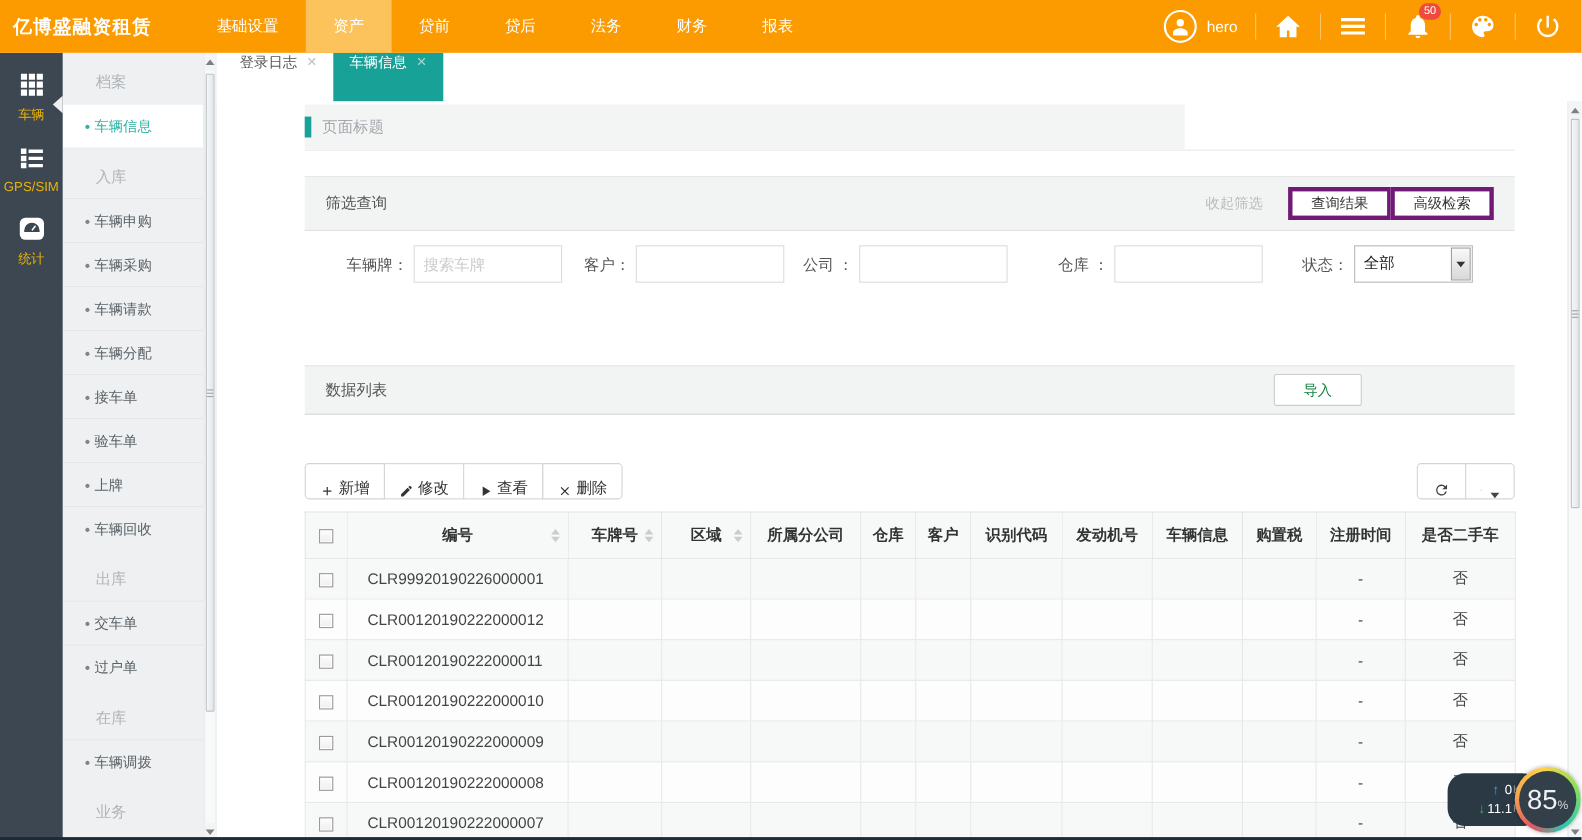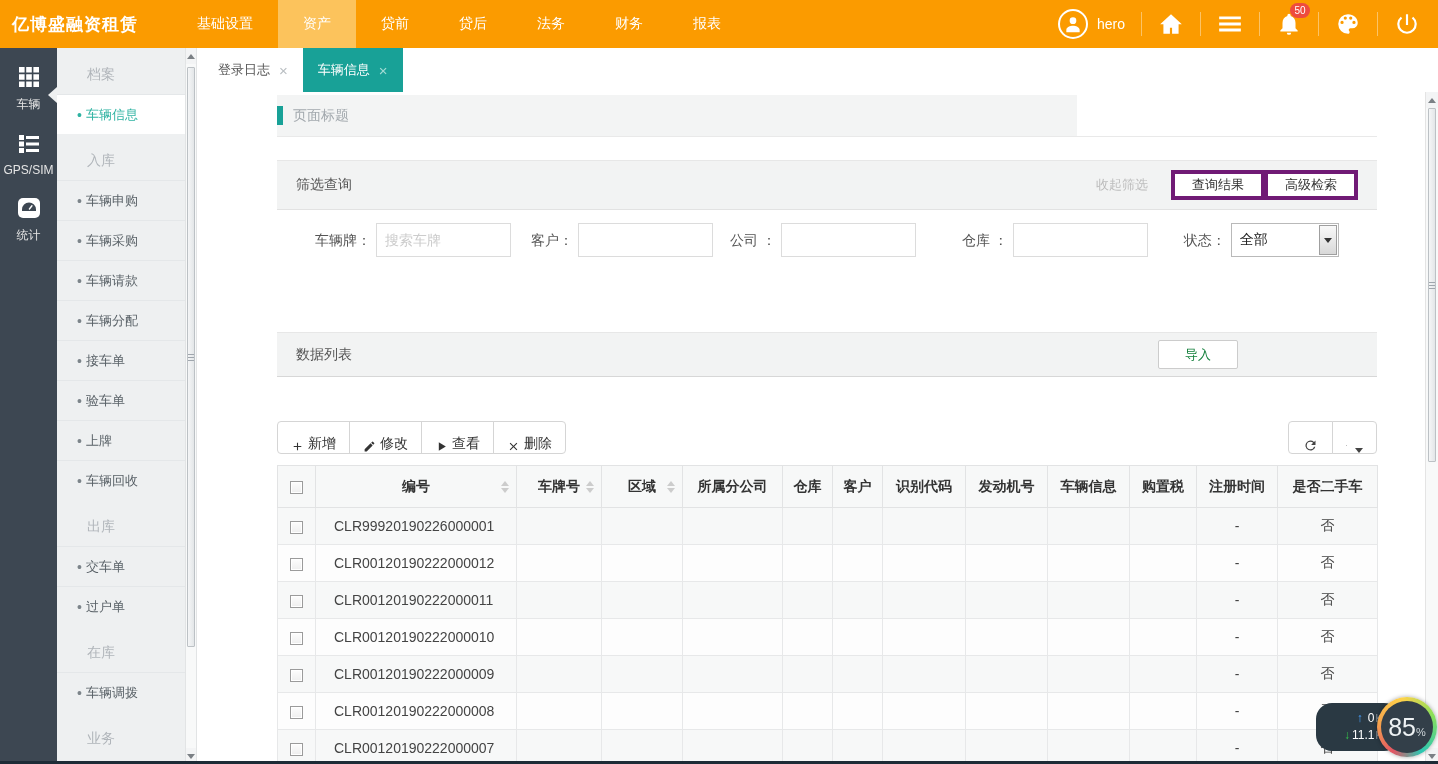--- a/index.html
+++ b/index.html
@@ -19,21 +19,21 @@
   .top-action { position:relative; width:26px; height:26px; color:#fff; cursor:pointer; }
   .badge { position:absolute; top:-8px; left:14px; background:#ee4b3e; color:#fff; font-size:10px; line-height:15px; padding:0 4px; border-radius:8px; min-width:20px; text-align:center; }
   .icon svg { display:block; width:100%; height:100%; fill:currentColor; }
 
   
   .app-body { display:flex; height:716px; }
 
   .icon-sidebar { position:relative; width:57px; background:#3d4752; padding-top:8px; flex:none; }
   .side-item { display:flex; flex-direction:column; align-items:center; padding:9px 0 10px; cursor:pointer; }
   .side-item .sicon { width:26px; height:24px; color:#fff; }
-  .side-item .slabel { color:#e5e5e5; font-size:12px; margin-top:7px; }
+  .side-item .slabel { color:#eab308; font-size:12px; margin-top:7px; }
   .side-arrow { position:absolute; right:0; top:39px; width:0; height:0; border-top:8px solid transparent; border-bottom:8px solid transparent; border-right:9px solid #eef0f1; }
 
   .submenu { width:128px; background:#eef0f1; flex:none; overflow:hidden; }
   .sm-section { height:46px; display:flex; align-items:center; padding:8px 0 0 30px; color:#b0b5ba; font-size:14px; }
   .sm-item { height:40px; display:flex; align-items:center; padding-left:20px; color:#5a6268; font-size:13px; border-top:1px solid #e4e7e9; cursor:pointer; }
   .sm-item .dot { font-size:14px; margin-right:4px; color:#7c848a; }
   .sm-item.active { background:#fff; color:#2fb3a2; }
   .sm-item.active .dot { color:#2fb3a2; }
 
   
@@ -41,21 +41,21 @@
   .sb-btn { position:absolute; left:0; width:100%; height:16px; background:#f3f4f5; display:flex; align-items:center; justify-content:center; cursor:pointer; }
   .sb-btn.up { top:0; } .sb-btn.down { bottom:0; }
   .tri-up { width:0; height:0; border-left:4px solid transparent; border-right:4px solid transparent; border-bottom:5px solid #7b8085; }
   .tri-dn { width:0; height:0; border-left:4px solid transparent; border-right:4px solid transparent; border-top:5px solid #7b8085; }
   .sb-thumb { position:absolute; left:1px; width:8px; background:linear-gradient(90deg,#f5f6f7,#e3e6e8); border:1px solid #bcc1c5; border-radius:1px; cursor:pointer; display:flex; flex-direction:column; align-items:center; justify-content:center; }
   .sb-thumb i { display:block; width:6px; height:1px; background:#9fa6ad; margin:1px 0; }
 
   
   .main { flex:1; position:relative; background:#fff; min-width:0; }
   .tabbar { height:44px; background:#fff; display:flex; align-items:stretch; padding-left:6px; }
-  .tab { display:flex; align-items:center; gap:9px; padding:0 15px; font-size:13px; color:#555; cursor:pointer; background:#fff; }
+  .tab { display:flex; gap:9px; padding:0 15px; font-size:13px; color:#555; cursor:pointer; background:#fff; }
   .tab .tab-close { color:#b9bec2; font-size:15px; cursor:pointer; }
   .tab.active { background:#18a197; color:#fff; }
   .tab.active .tab-close { color:#a5dcd5; }
 
   .content { position:relative; height:672px; padding-left:80px; }
 
   .title-strip { position:relative; margin-top:3px; width:1100px; height:42px; border-bottom:1px solid #e9e9e9; }
   .title-bg { position:absolute; left:0; top:0; width:800px; height:100%; background:#f3f4f4; }
   .title-inner { position:relative; height:100%; display:flex; align-items:center; padding-left:0; }
   .green-bar { width:6px; height:19px; background:#18a197; margin-right:10px; }

